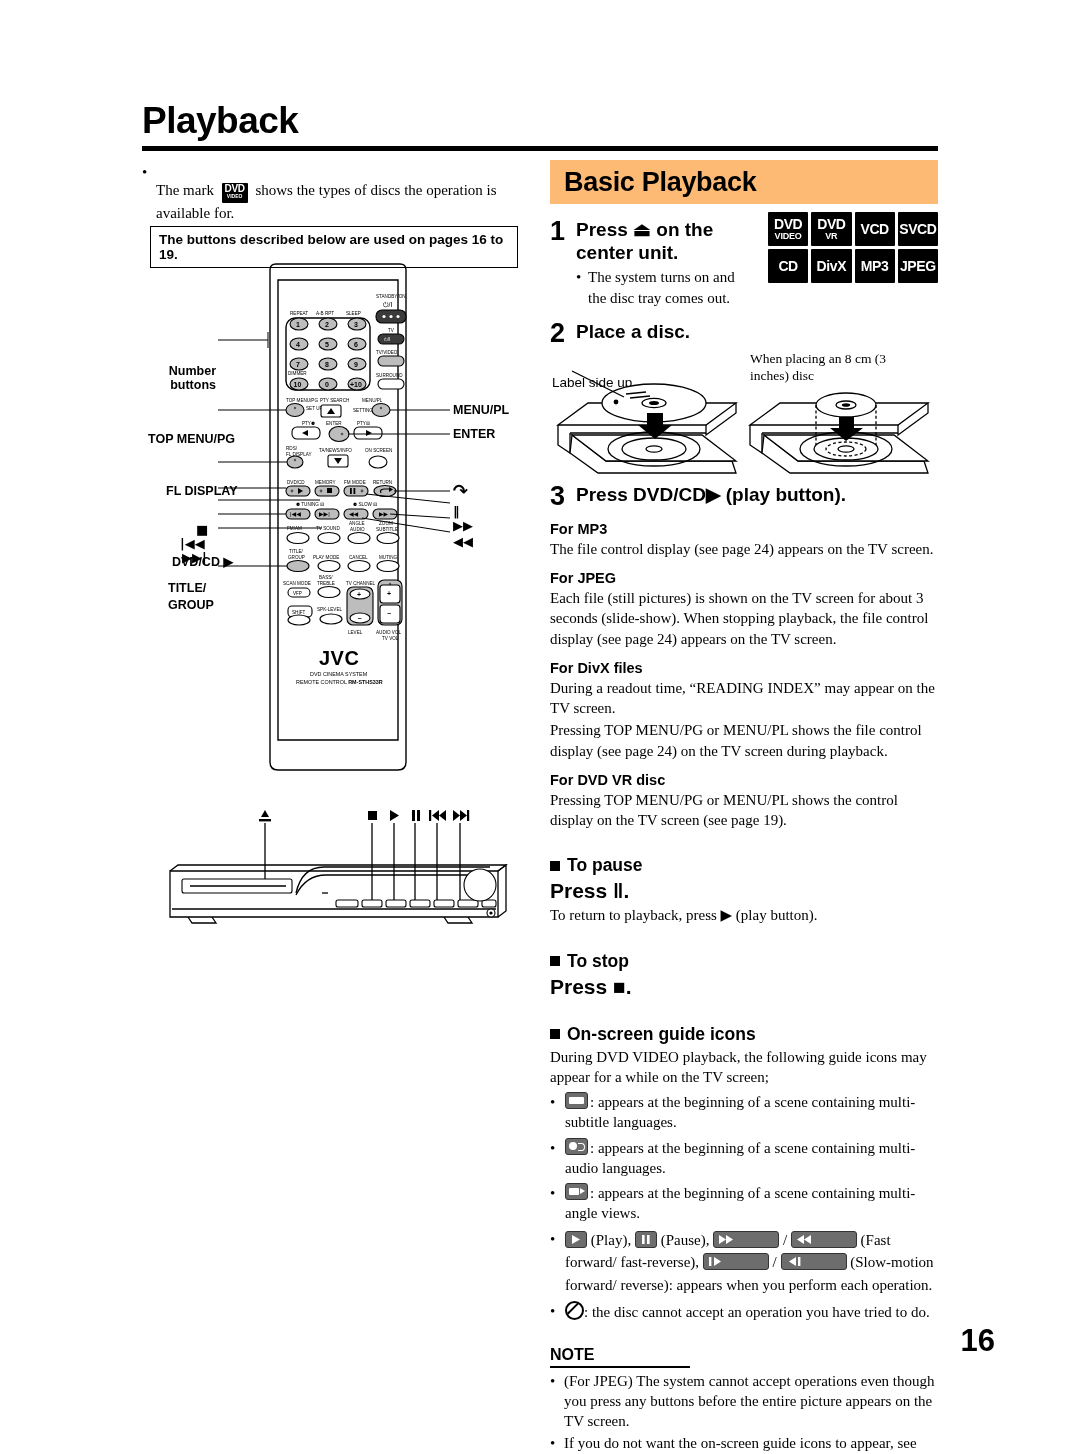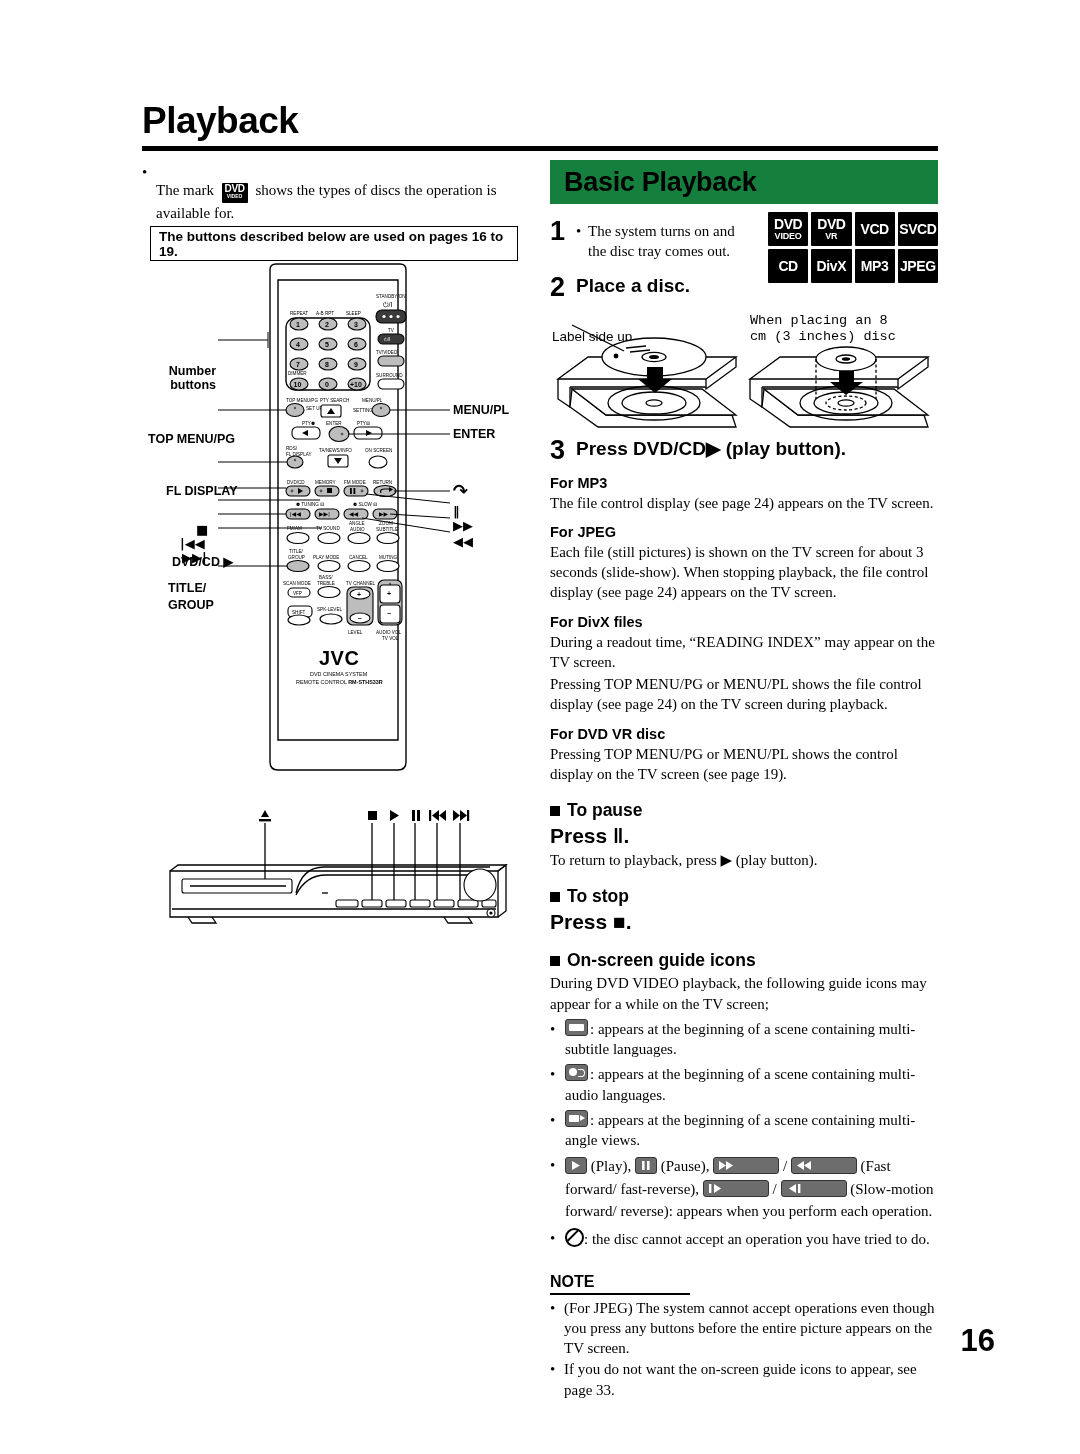--- a/index.html
+++ b/index.html
@@ -40,21 +40,21 @@
     border-radius:1px;
     margin:0 4px;
     line-height:1;
     padding-top:1px;
     box-sizing:border-box;
   }
   .dvd-mark .m1{display:block;font-size:10px;font-weight:bold;letter-spacing:-0.3px;}
   .dvd-mark .m2{display:block;font-size:5px;font-weight:bold;letter-spacing:0px;}
 
   #buttons-note-box{
-    position:absolute;left:150px;top:226px;width:368px;height:35px;
+    position:absolute;left:150px;top:226px;width:368px;height:42px;
     border:1px solid #000;
     display:flex;align-items:center;
     box-sizing:border-box;
     justify-content:flex-end;
   }
   #buttons-note-box span{
     font-family:"Liberation Sans", sans-serif;
     font-weight:bold;font-size:13.5px;
     padding-left:8px;
   }
@@ -70,21 +70,21 @@
     white-space:nowrap;
   }
   .lbl.serifsym{font-family:"DejaVu Sans", sans-serif;font-size:13px;}
 
   
   #unit-wrap{position:absolute;left:150px;top:805px;width:380px;height:125px;}
 
   
   #right-col{position:absolute;left:550px;top:160px;width:388px;}
   #basic-band{
-    background:#15803d;
+    background:#fdba74;
     height:44px;
     display:flex;align-items:center;
   }
   #basic-band h2{
     margin:0;padding-left:14px;
     font-family:"Liberation Sans", sans-serif;
     font-weight:bold;font-size:27px;
     letter-spacing:-0.3px;
   }
   .step{
@@ -128,21 +128,21 @@
 
   .para{font-size:15px;line-height:1.35;margin-top:2px;}
   .sub-head{
     font-family:"Liberation Sans", sans-serif;
     font-weight:bold;font-size:14.5px;
     margin-top:11px;
   }
   .sec-head{
     font-family:"Liberation Sans", sans-serif;
     font-weight:bold;font-size:17.5px;
-    margin-top:16px;
+    margin-top:25px;
     display:flex;align-items:center;gap:7px;
   }
   .sq{display:inline-block;width:10px;height:10px;background:#000;}
   .press-line{
     font-family:"Liberation Sans", sans-serif;
     font-weight:bold;font-size:21px;
     margin-top:3px;
   }
 
   .gbullet{display:flex;font-size:15px;line-height:1.35;margin-top:5px;}
@@ -528,35 +528,36 @@
         <span class="b1">MP3</span>
       </div>
       <div class="badge single">
         <span class="b1">JPEG</span>
       </div>
     </div>
 
     <div class="step" style="margin-top:14px;">
       <div class="step-num">1</div>
       <div style="width:180px;">
+        <div class="step-head">Press ⏏ on the center unit.</div>
         <div class="sub-bullet">
           <div class="bullet-dot">•</div>
           <div>The system turns on and the disc tray comes out.</div>
         </div>
       </div>
     </div>
 
     <div class="step" style="margin-top:12px;">
       <div class="step-num">2</div>
       <div class="step-head">Place a disc.</div>
     </div>
 
     <div style="margin-top:4px;position:relative;height:130px;">
       <div style="position:absolute;left:2px;top:24px;font-family:'Liberation Sans',sans-serif;font-size:13.5px;">Label side up</div>
-      <div style="position:absolute;left:200px;top:8px;width:160px;font-family:Liberation Mono, monospace;font-size:13.5px;line-height:1.25;">When placing an 8 cm (3 inches) disc</div>
+      <div style="position:absolute;left:200px;top:0px;width:160px;font-family:Liberation Serif, serif;font-size:13.5px;line-height:1.25;">When placing an 8 cm (3 inches) disc</div>
 
       <svg width="388" height="128" viewBox="0 0 388 128" style="position:absolute;left:0;top:18px;">
         <defs>
             <style>
           .t{fill:none;stroke:#000;stroke-width:1.3}
           .tf{fill:#fff;stroke:#000;stroke-width:1.3}
         </style>
           </defs>
 
         <g>

